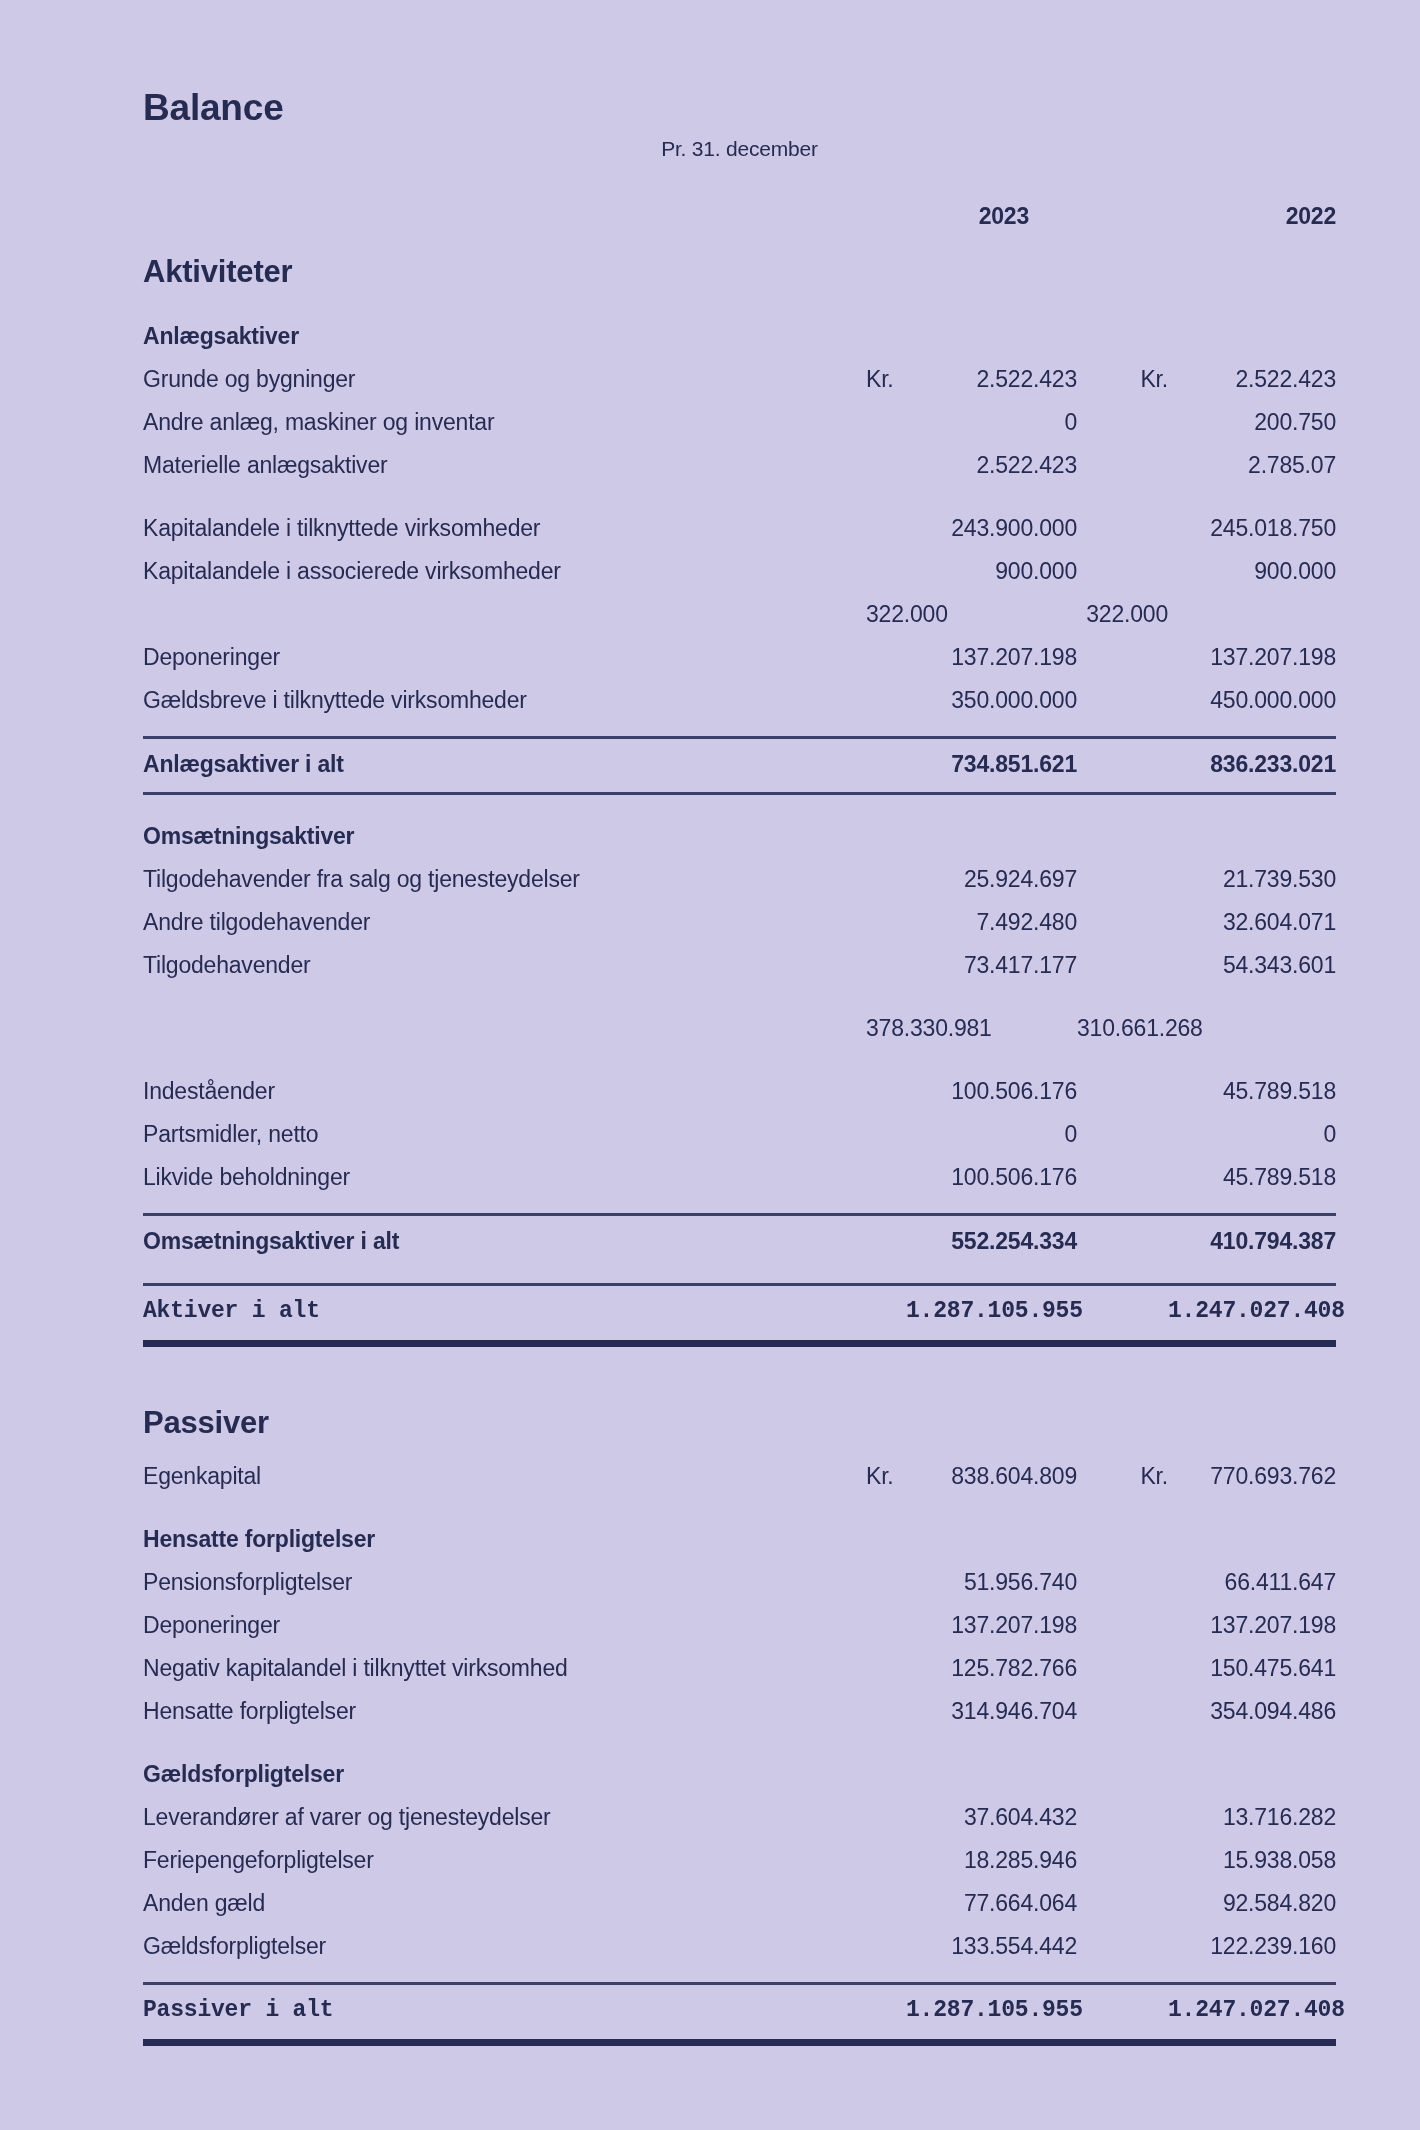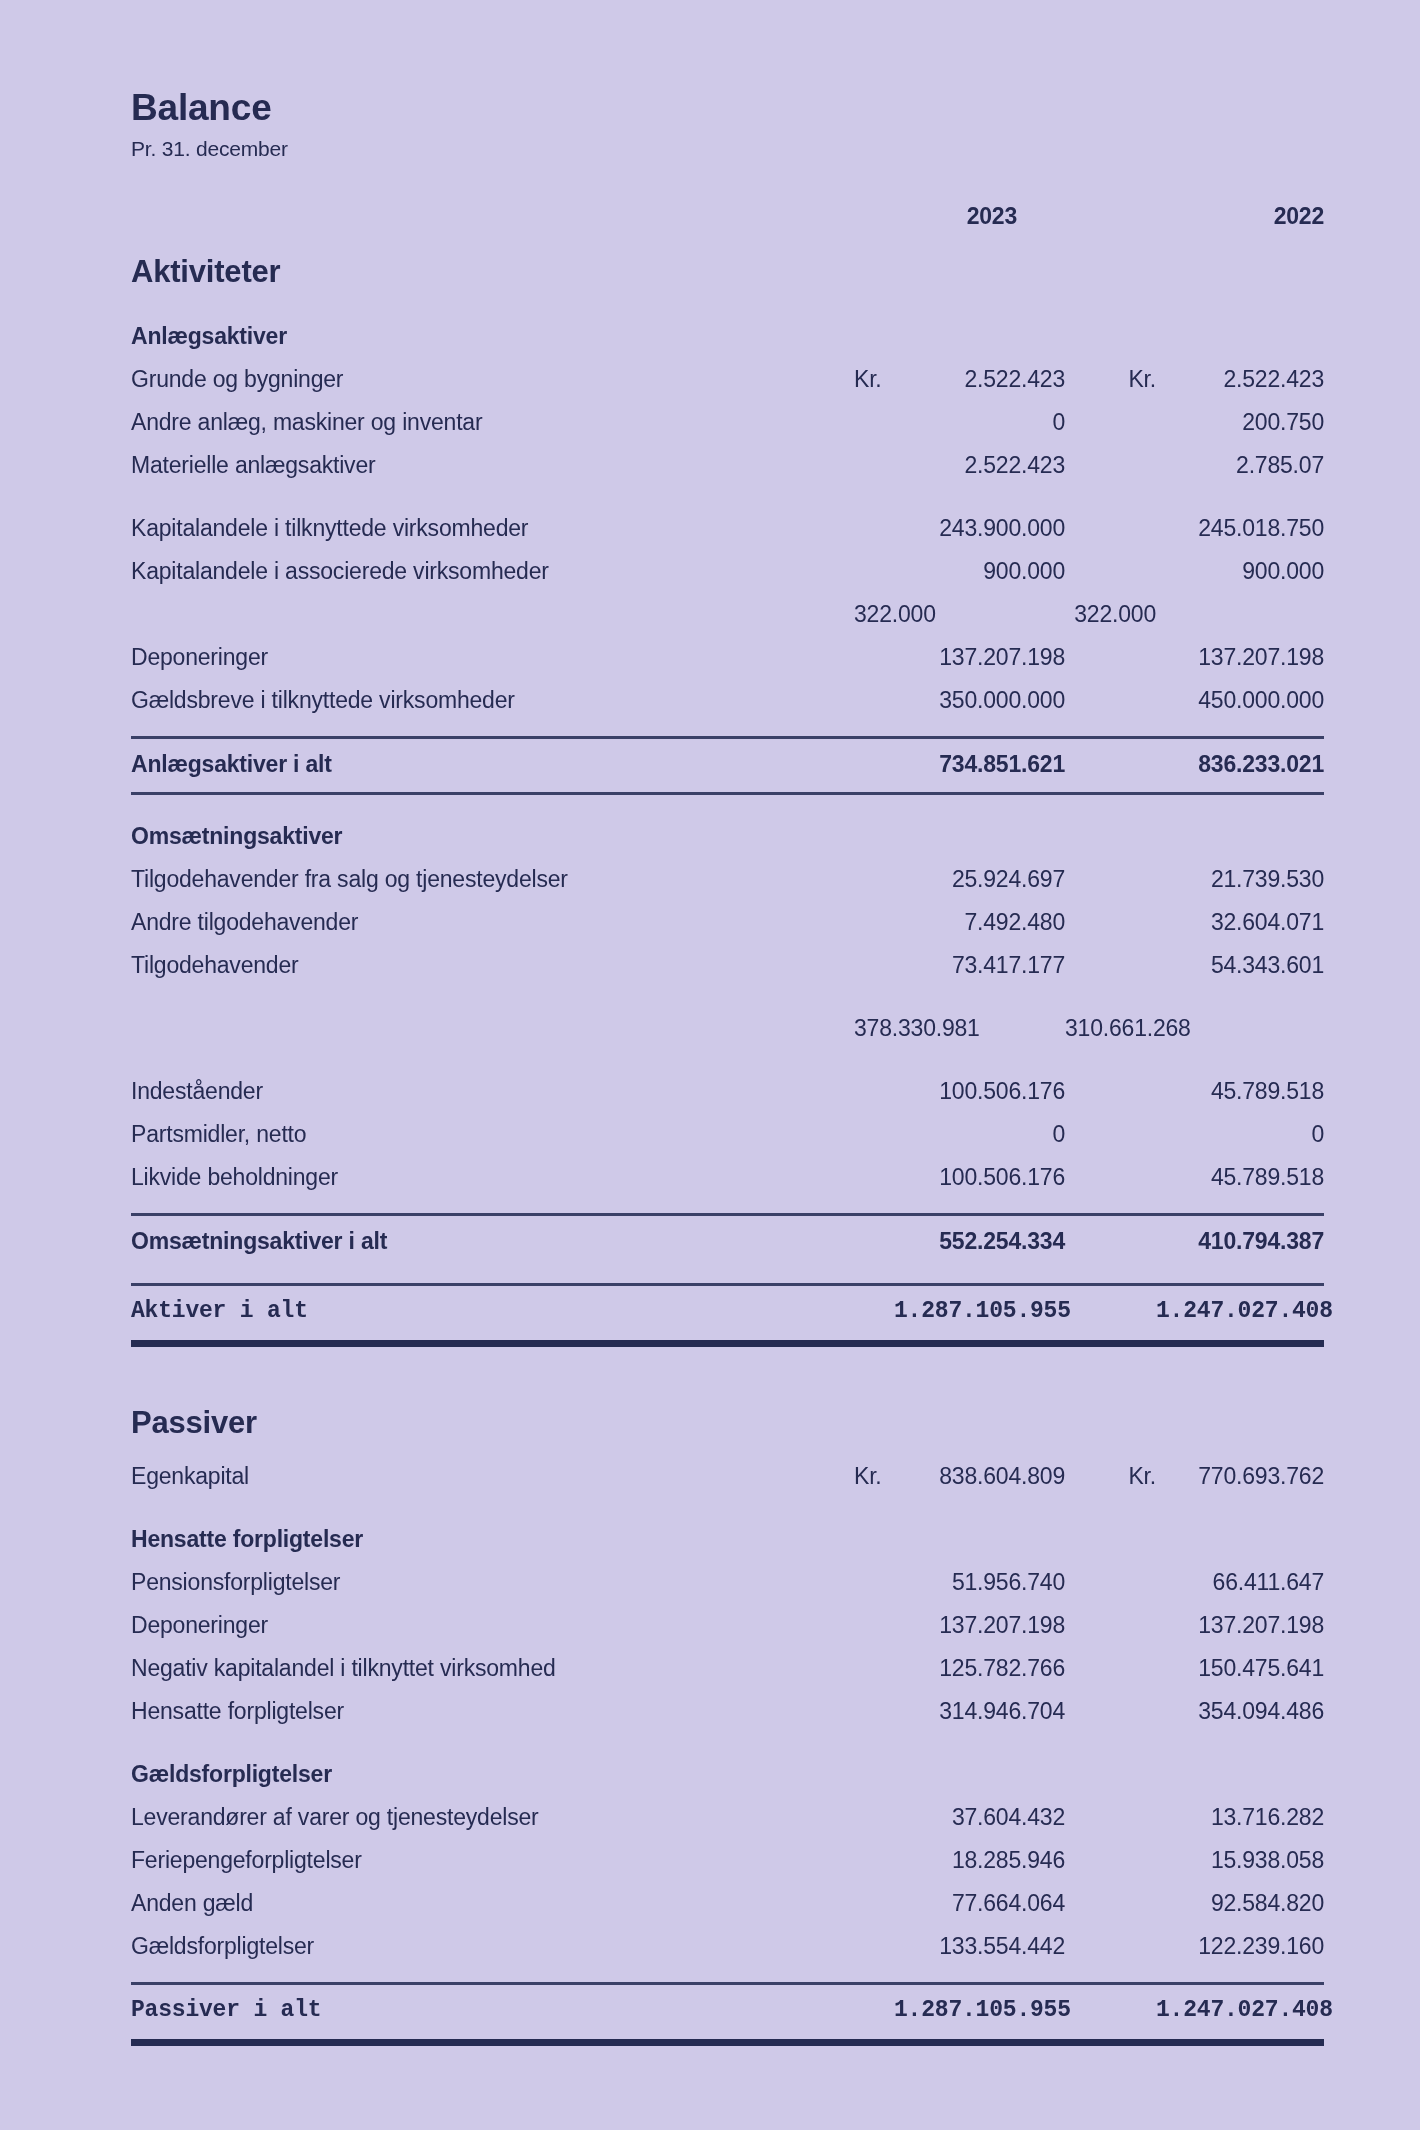--- a/index.html
+++ b/index.html
@@ -15,34 +15,35 @@
     width:1420px;
     height:2130px;
     background:var(--bg);
     color:var(--ink);
     font-family:"Liberation Sans","DejaVu Sans",sans-serif;
     letter-spacing:-0.2px;
     overflow:hidden;
   }
   .content{
     position:absolute;
-    left:131px;
+    left:143px;
     top:0;
     width:1193px;
   }
   .doc-title{
     margin-top:88px;
     font-size:37px;
     font-weight:700;
     line-height:1.1;
   }
   .doc-subtitle{
     margin-top:8px;
     font-size:21px;
     font-weight:400;
+    text-align:center;
   }
   .year-header{
     margin-top:34px;
     font-weight:700;
     font-size:24px;
     gap:24px;
   }
   .section-heading{
     font-size:31px;
     font-weight:700;

